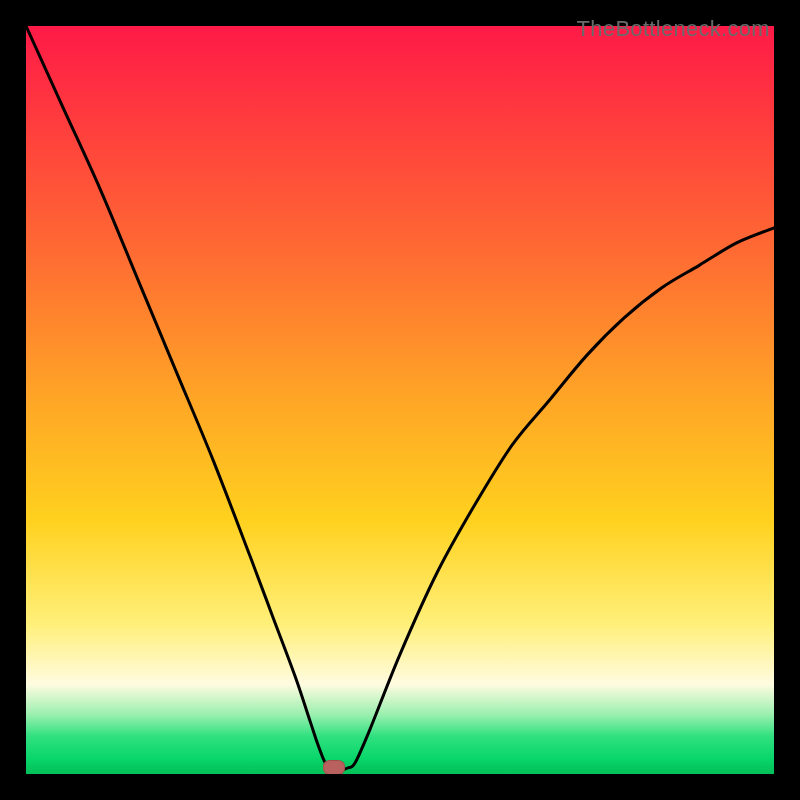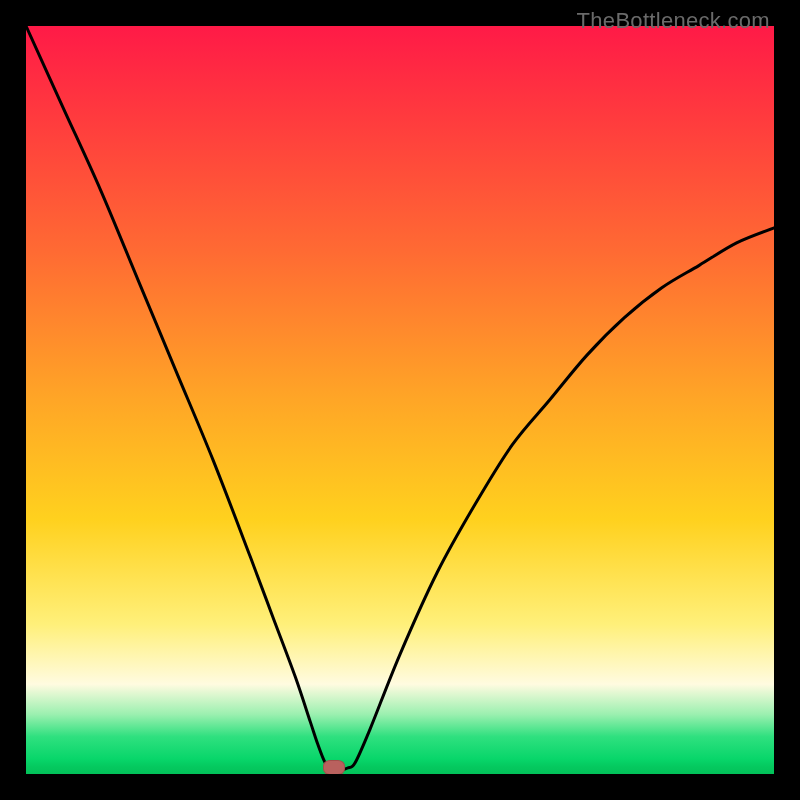--- a/index.html
+++ b/index.html
@@ -46,21 +46,21 @@
       #02c259 100%
     );
   }
   svg.curve {
     position: absolute;
     inset: 0;
   }
   .watermark {
     position: absolute;
     right: 30px;
-    top: 8px;
+    top: 16px;
     color: #6a6a6a;
     font-size: 22px;
     font-weight: 500;
     letter-spacing: 0.3px;
     user-select: none;
   }
   .marker {
     position: absolute;
     width: 20px;
     height: 13px;

